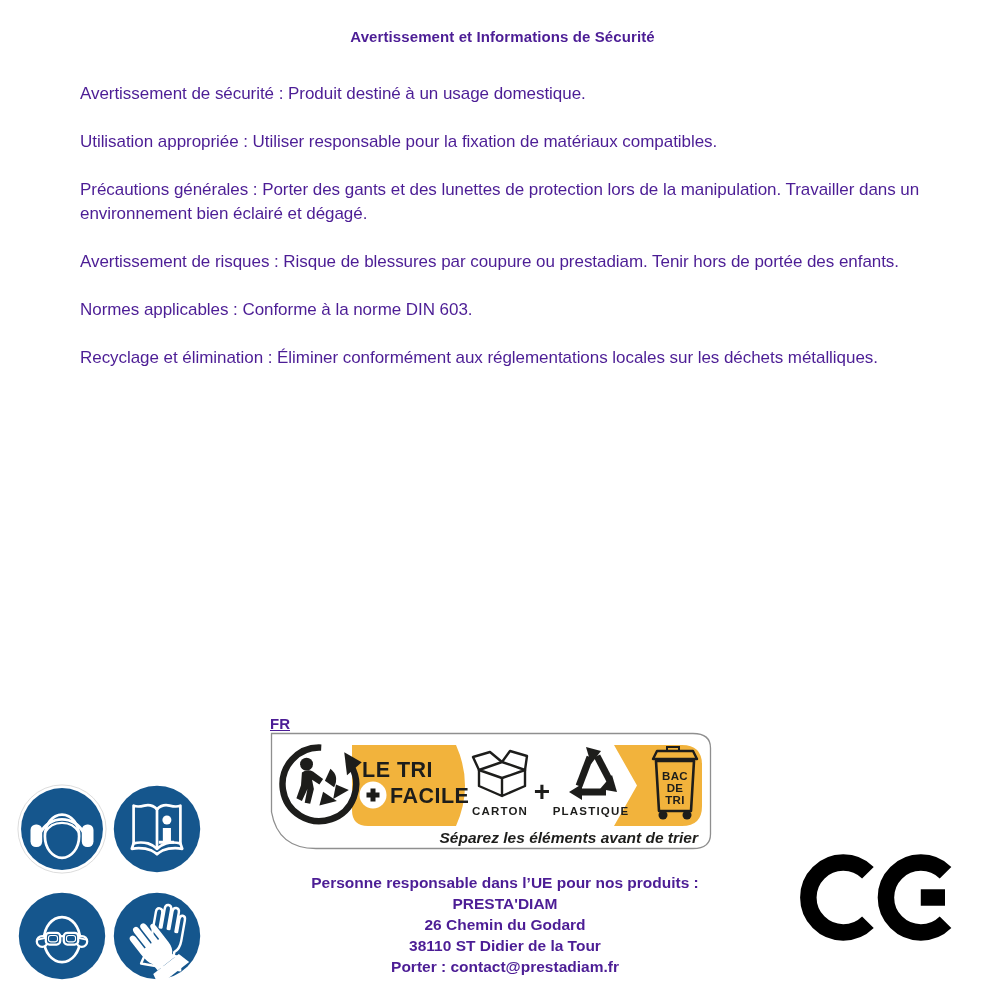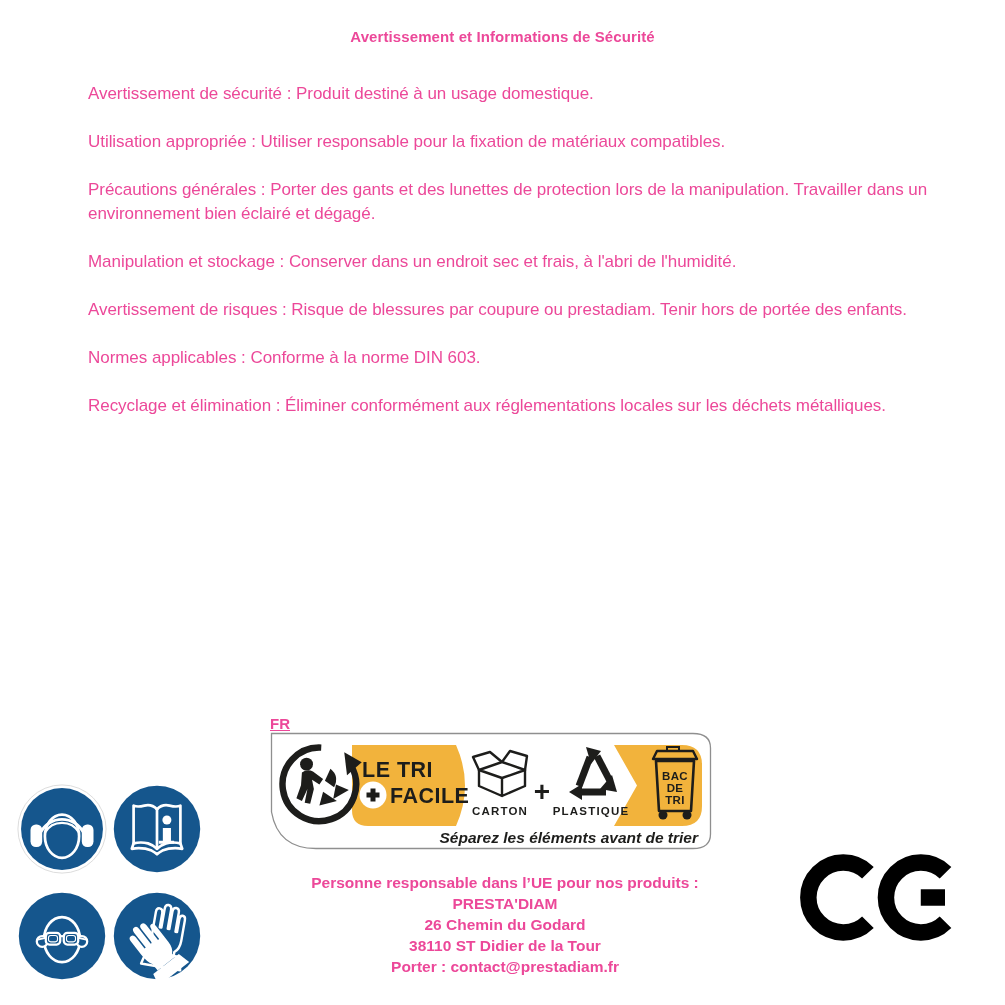--- a/index.html
+++ b/index.html
@@ -1,21 +1,21 @@
 <!DOCTYPE html>
 <html><head>
 <meta charset="utf-8">
 <style>
   html,body{margin:0;padding:0;background:#ffffff;}
   .canvas{position:relative;width:1005px;height:1005px;background:#ffffff;overflow:hidden;
-          font-family:"Liberation Sans",sans-serif;color:#ec4899;}
+          font-family:"Liberation Sans",sans-serif;color:#4c1d95;}
   .doc-title{position:absolute;top:28px;left:0;width:1005px;text-align:center;
              font-size:15px;font-weight:bold;letter-spacing:.1px;}
   .body-text{position:absolute;left:72px;top:82px;width:900px;}
-  .body-text p{margin:0 0 24px 16px;font-size:17px;line-height:24px;letter-spacing:-0.05px;}
+  .body-text p{margin:0 0 24px 8px;font-size:17px;line-height:24px;letter-spacing:-0.05px;}
   .fr-label{position:absolute;left:270px;top:715px;font-size:15px;font-weight:bold;text-decoration:underline;}
   .safety-icon{position:absolute;width:90px;height:90px;}
   #icon-ear{left:17px;top:784px;}
   #icon-book{left:112px;top:784px;}
   #icon-glasses{left:17px;top:891px;}
   #icon-gloves{left:112px;top:891px;}
   .banner{position:absolute;left:270px;top:730px;width:442px;height:122px;}
   .responsible{position:absolute;left:275px;top:872px;width:460px;text-align:center;
                font-size:15.5px;font-weight:bold;line-height:21px;}
   .ce{position:absolute;left:798px;top:849px;width:166px;height:97px;}
@@ -30,21 +30,20 @@
 <body>
 
 <div class="canvas">
 
   <div class="doc-title">Avertissement et Informations de Sécurité</div>
 
   <div class="body-text">
     <p>Avertissement de sécurité : Produit destiné à un usage domestique.</p>
     <p>Utilisation appropriée : Utiliser responsable pour la fixation de matériaux compatibles.</p>
     <p>Précautions générales : Porter des gants et des lunettes de protection lors de la manipulation. Travailler dans un environnement bien éclairé et dégagé.</p>
-    <p>Manipulation et stockage : Conserver dans un endroit sec et frais, à l'abri de l'humidité.</p>
     <p>Avertissement de risques : Risque de blessures par coupure ou prestadiam. Tenir hors de portée des enfants.</p>
     <p>Normes applicables : Conforme à la norme DIN 603.</p>
     <p>Recyclage et élimination : Éliminer conformément aux réglementations locales sur les déchets métalliques.</p>
   </div>
 
   <svg id="icon-ear" class="safety-icon" viewBox="0 0 100 100">
     <circle cx="50" cy="50" r="49" fill="#ffffff" stroke="#d8d8d8" stroke-width="1"></circle>
     <circle cx="50" cy="50" r="45.5" fill="#15568D"></circle>
     <ellipse cx="50" cy="58" rx="19" ry="24" fill="none" stroke="#ffffff" stroke-width="3"></ellipse>
     <path d="M26 54 A27 27 0 0 1 74 54" fill="none" stroke="#ffffff" stroke-width="3"></path>

